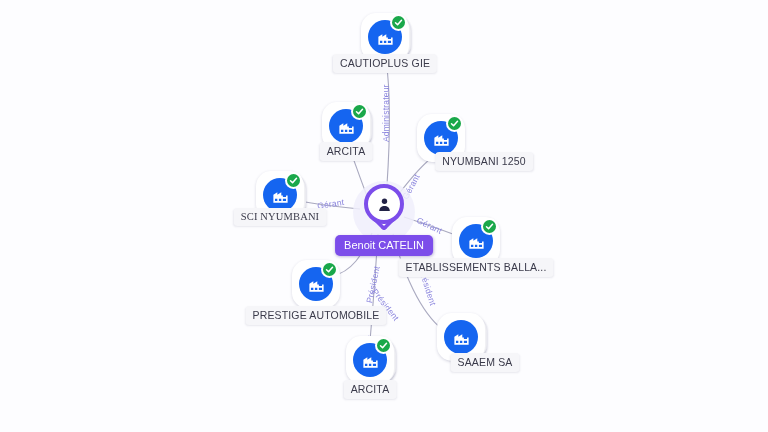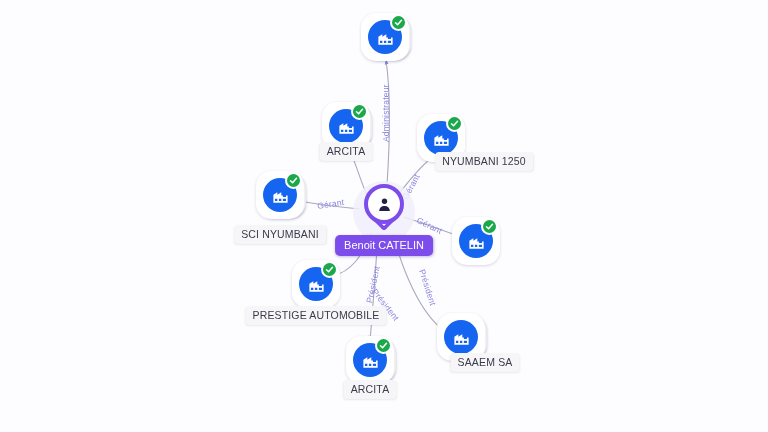--- a/index.html
+++ b/index.html
@@ -223,20 +223,21 @@
           </svg>
         </div>
       </div>
       <div class="check-badge">
         <svg width="9" height="9" viewBox="0 0 24 24" fill="none" stroke="#ffffff" stroke-width="4" stroke-linecap="round" stroke-linejoin="round">
             <path d="M4 12.5 L9.5 18 L20 6"></path>
           </svg>
       </div>
     </div>
   </div>
+  <div class="node-label" style="left:385px; top:54px;">CAUTIOPLUS GIE</div>
 
   <div class="node" style="left:346px; top:126px;">
     <div class="node-stack">
       <div class="card c3"></div>
       <div class="card c2"></div>
       <div class="card c1">
         <div class="icon-circle">
           <svg width="19" height="19" viewBox="0 0 24 24" fill="#ffffff" aria-hidden="true">
             <path d="M3 21V11l5-3v3l5-3v4h8v9H3zm2-2h3v-3H5v3zm5 0h3v-3h-3v3zm5 0h4v-3h-4v3zm0-5h4v-2h-4v2z"></path>
           </svg>
@@ -280,38 +281,39 @@
           </svg>
         </div>
       </div>
       <div class="check-badge">
         <svg width="9" height="9" viewBox="0 0 24 24" fill="none" stroke="#ffffff" stroke-width="4" stroke-linecap="round" stroke-linejoin="round">
             <path d="M4 12.5 L9.5 18 L20 6"></path>
           </svg>
       </div>
     </div>
   </div>
-  <div class="node-label" style="left:280px; top:225px;">SCI NYUMBANI</div>
+  <div class="node-label" style="left:280px; top:208px;font-family:Liberation Serif, serif;">SCI NYUMBANI</div>
 
   <div class="node node-single" style="left:476px; top:241px;">
     <div class="node-stack">
       <div class="card c1">
         <div class="icon-circle">
           <svg width="19" height="19" viewBox="0 0 24 24" fill="#ffffff" aria-hidden="true">
             <path d="M3 21V11l5-3v3l5-3v4h8v9H3zm2-2h3v-3H5v3zm5 0h3v-3h-3v3zm5 0h4v-3h-4v3zm0-5h4v-2h-4v2z"></path>
           </svg>
         </div>
       </div>
       <div class="check-badge">
         <svg width="9" height="9" viewBox="0 0 24 24" fill="none" stroke="#ffffff" stroke-width="4" stroke-linecap="round" stroke-linejoin="round">
             <path d="M4 12.5 L9.5 18 L20 6"></path>
           </svg>
       </div>
     </div>
   </div>
+  <div class="node-label" style="left:476px; top:258px;">ETABLISSEMENTS BALLA...</div>
 
   <div class="node node-single" style="left:316px; top:284px;">
     <div class="node-stack">
       <div class="card c1">
         <div class="icon-circle">
           <svg width="19" height="19" viewBox="0 0 24 24" fill="#ffffff" aria-hidden="true">
             <path d="M3 21V11l5-3v3l5-3v4h8v9H3zm2-2h3v-3H5v3zm5 0h3v-3h-3v3zm5 0h4v-3h-4v3zm0-5h4v-2h-4v2z"></path>
           </svg>
         </div>
       </div>

